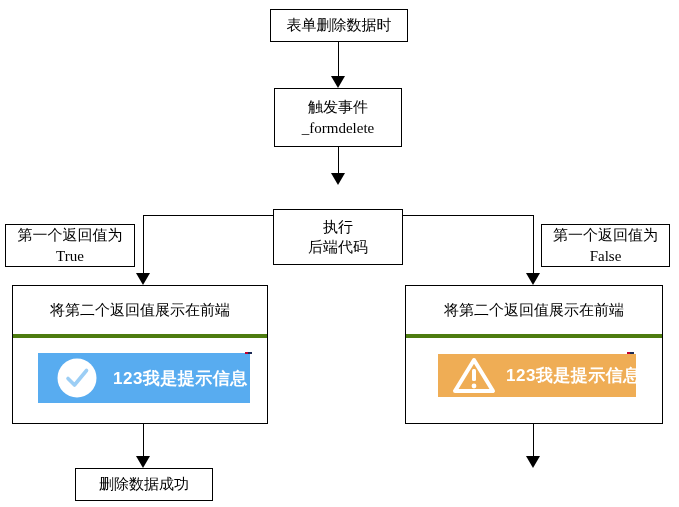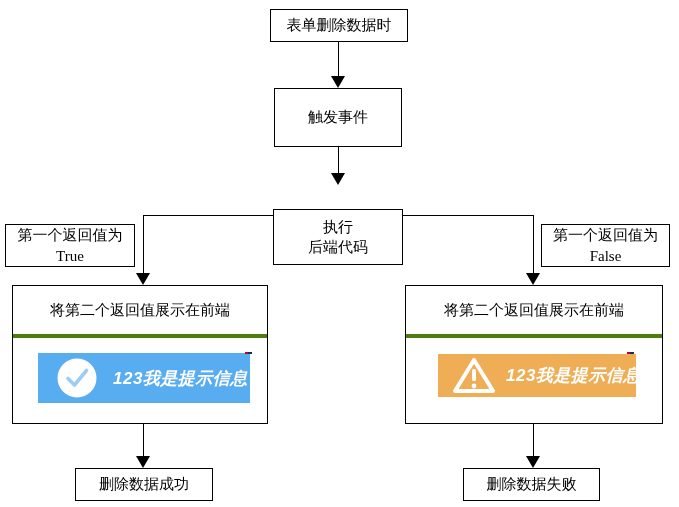--- a/index.html
+++ b/index.html
@@ -62,21 +62,21 @@
     font-family: "Liberation Sans", "DejaVu Sans", sans-serif;
     font-weight: bold;
     font-size: 17px;
     letter-spacing: 0.5px;
   }
   .toast-info { left: 38px;  top: 353px; width: 212px; height: 50px; background: #58ACF0; }
   .toast-warn { left: 438px; top: 354px; width: 198px; height: 43px; background: #EFAD55; }
   .toast .t-icon { flex: 0 0 auto; display: flex; align-items: center; justify-content: center; }
   .toast-info .t-icon { margin-left: 19px; }
   .toast-warn .t-icon { margin-left: 14px; }
-  .toast .t-msg { margin-left: 16px; white-space: nowrap; font-style: italic; }
+  .toast .t-msg { margin-left: 16px; white-space: nowrap; }
   .toast-warn .t-msg { margin-left: 10px; }
   .corner-mark {
     position: absolute;
     width: 7px; height: 2px;
     background: linear-gradient(90deg, #c2002f 0px, #c2002f 3px, #1b2a55 3px, #1b2a55 7px);
   }
   .cm-left  { left: 245px; top: 352px; }
   .cm-right { left: 627px; top: 352px; }
 
   
@@ -114,20 +114,21 @@
 
   <div class="node n-start">
     <span>表单删除数据时</span>
   </div>
 
   <div class="vline v-1"></div>
   <div class="arrowhead a-1"></div>
 
   <div class="node n-trigger">
     <span>触发事件</span>
+    <span>_formdelete</span>
   </div>
 
   <div class="vline v-2"></div>
   <div class="arrowhead a-2"></div>
 
   <div class="node n-execute">
     <span>执行</span>
     <span>后端代码</span>
   </div>
 
@@ -180,17 +181,14 @@
   <div class="corner-mark cm-right"></div>
 
   <div class="vline v-el"></div>
   <div class="arrowhead a-el"></div>
   <div class="vline v-er"></div>
   <div class="arrowhead a-er"></div>
 
   <div class="node n-success">
     <span>删除数据成功</span>
   </div>
-  <div class="node n-failure">
-    <span>删除数据失败</span>
-  </div>
 
 </div>
 
 </body></html>

